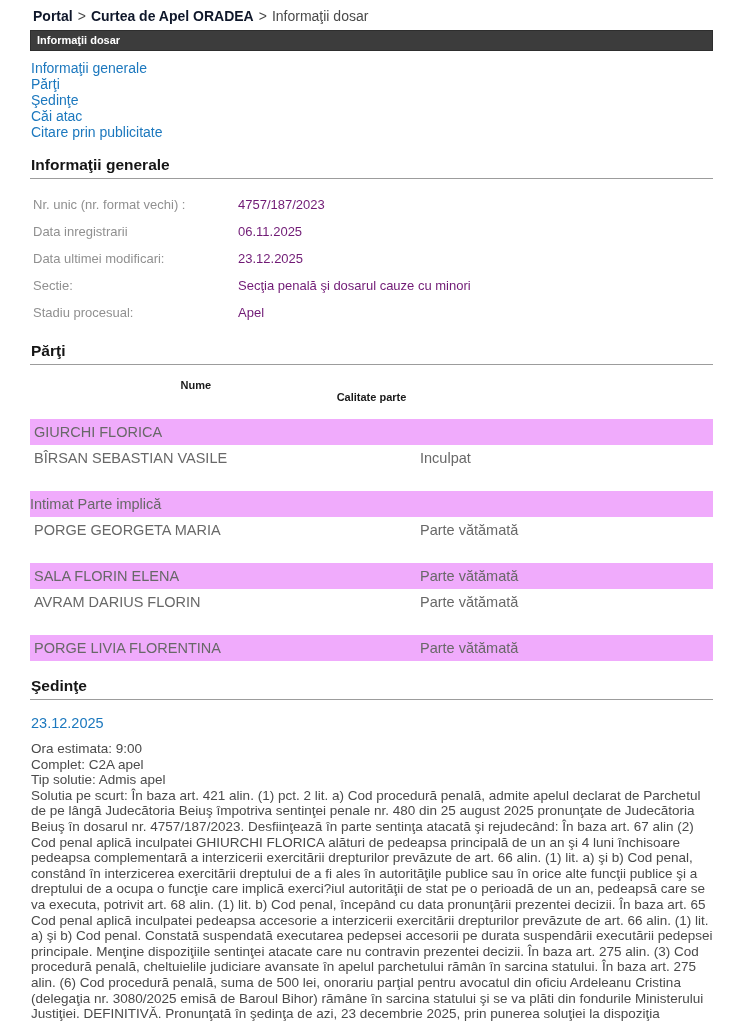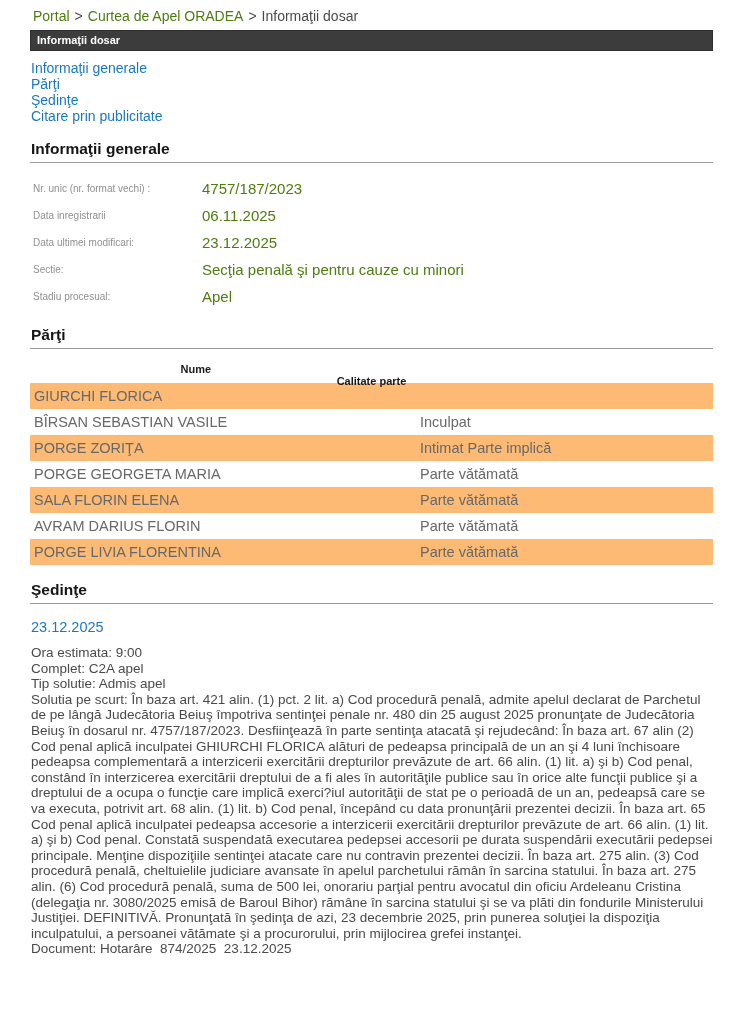--- a/index.html
+++ b/index.html
@@ -6,21 +6,21 @@
   html, body { background: #ffffff; }
   body {
     width: 750px; height: 1024px; overflow: hidden;
     font-family: "Liberation Sans", sans-serif;
     -webkit-font-smoothing: antialiased;
   }
   .page { width: 683px; margin-left: 30px; padding-top: 8px; }
 
   
   .breadcrumb { font-size: 14px; color: #4a4a4a; padding-left: 3px; white-space: nowrap; }
-  .breadcrumb a { color: #4d7c0f; text-decoration: none; cursor: pointer; }
+  .breadcrumb a { color: #0f172a; text-decoration: none; cursor: pointer; font-weight: bold; }
   .breadcrumb .sep { color: #4a4a4a; margin: 0 5px; }
 
   
   .title-bar {
     margin-top: 6px; background: #3c3c3c; color: #ffffff;
     font-size: 11px; font-weight: bold;
     padding: 3px 6px 4px 6px; border: 1px solid #2e2e2e;
   }
 
   
@@ -29,29 +29,29 @@
 
   
   .section-h {
     margin-top: 16px; font-size: 15.5px; font-weight: bold; color: #151515;
     padding-bottom: 4px; padding-left: 1px; border-bottom: 1px solid #9c9c9c;
   }
 
   
   .fields { margin-top: 12px; }
   .field-row { display: flex; align-items: center; height: 27px; }
-  .field-label { width: 172px; font-size: 10px; color: #909090; padding-left: 3px; flex: none; }
-  .field-value { font-size: 15px; color: #4d7c0f; }
+  .field-label { width: 172px; font-size: 13px; color: #909090; padding-left: 3px; flex: none; }
+  .field-value { font-size: 13px; color: #701a75; margin-left: 36px; }
 
   
   .ptable { margin-top: 14px; }
   .prow { display: flex; align-items: center; }
   .prow.head { height: 20px; font-size: 11px; font-weight: bold; color: #1a1a1a; flex-direction: column; }
   .prow.body { height: 26px; font-size: 14.5px; color: #686868; }
-  .prow.stripe { background: #fdba74; }
+  .prow.stripe { background: #f0abfc; margin-top: 20px; }
   .pcol1 { width: 390px; padding-left: 4px; flex: none; }
   .pcol2 { flex: 1; }
 
   
   .hearing-date { display: inline-block; margin-top: 15px; font-size: 14.5px; color: #1c78be; text-decoration: none; cursor: pointer; padding-left: 1px; }
   .hearing-text { margin-top: 9px; font-size: 13.5px; line-height: 15.6px; color: #4a4a4a; padding-left: 1px; }
   .hearing-text .docline { white-space: pre-wrap; }
 </style>
 </head>
 <body>
@@ -66,41 +66,42 @@
   
   <div class="title-bar">
     <span>Informaţii dosar</span>
   </div>
 
   
   <div class="nav">
     <a>Informaţii generale</a>
     <a>Părţi</a>
     <a>Şedinţe</a>
+    <a>Căi atac</a>
     <a>Citare prin publicitate</a>
   </div>
 
   
   <div class="section-h">Informaţii generale</div>
   <div class="fields">
     <div class="field-row">
       <div class="field-label">Nr. unic (nr. format vechi) :</div>
       <div class="field-value">4757/187/2023</div>
     </div>
     <div class="field-row">
       <div class="field-label">Data inregistrarii</div>
       <div class="field-value">06.11.2025</div>
     </div>
     <div class="field-row">
       <div class="field-label">Data ultimei modificari:</div>
       <div class="field-value">23.12.2025</div>
     </div>
     <div class="field-row">
       <div class="field-label">Sectie:</div>
-      <div class="field-value">Secţia penală şi pentru cauze cu minori</div>
+      <div class="field-value">Secţia penală şi dosarul cauze cu minori</div>
     </div>
     <div class="field-row">
       <div class="field-label">Stadiu procesual:</div>
       <div class="field-value">Apel</div>
     </div>
   </div>
 
   
   <div class="section-h">Părţi</div>
   <div class="ptable">
@@ -109,21 +110,20 @@
       <div class="pcol2">Calitate parte</div>
     </div>
     <div class="prow body stripe">
       <div class="pcol1">GIURCHI FLORICA</div>
     </div>
     <div class="prow body">
       <div class="pcol1">BÎRSAN SEBASTIAN VASILE</div>
       <div class="pcol2">Inculpat</div>
     </div>
     <div class="prow body stripe">
-      <div class="pcol1">PORGE ZORIŢA</div>
       <div class="pcol2">Intimat Parte implică</div>
     </div>
     <div class="prow body">
       <div class="pcol1">PORGE GEORGETA MARIA</div>
       <div class="pcol2">Parte vătămată</div>
     </div>
     <div class="prow body stripe">
       <div class="pcol1">SALA FLORIN ELENA</div>
       <div class="pcol2">Parte vătămată</div>
     </div>

